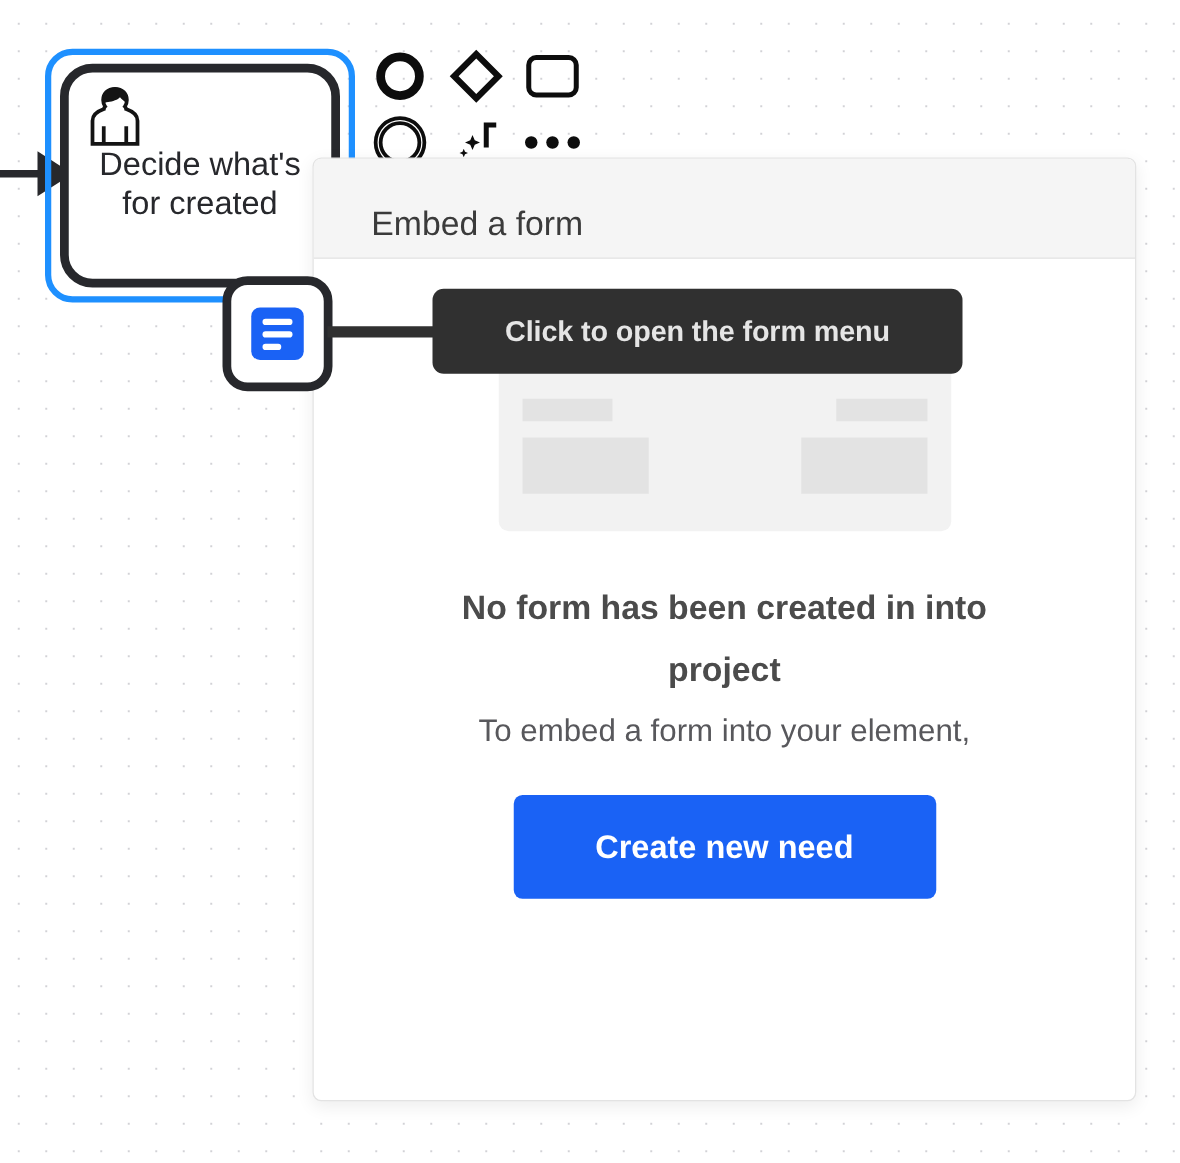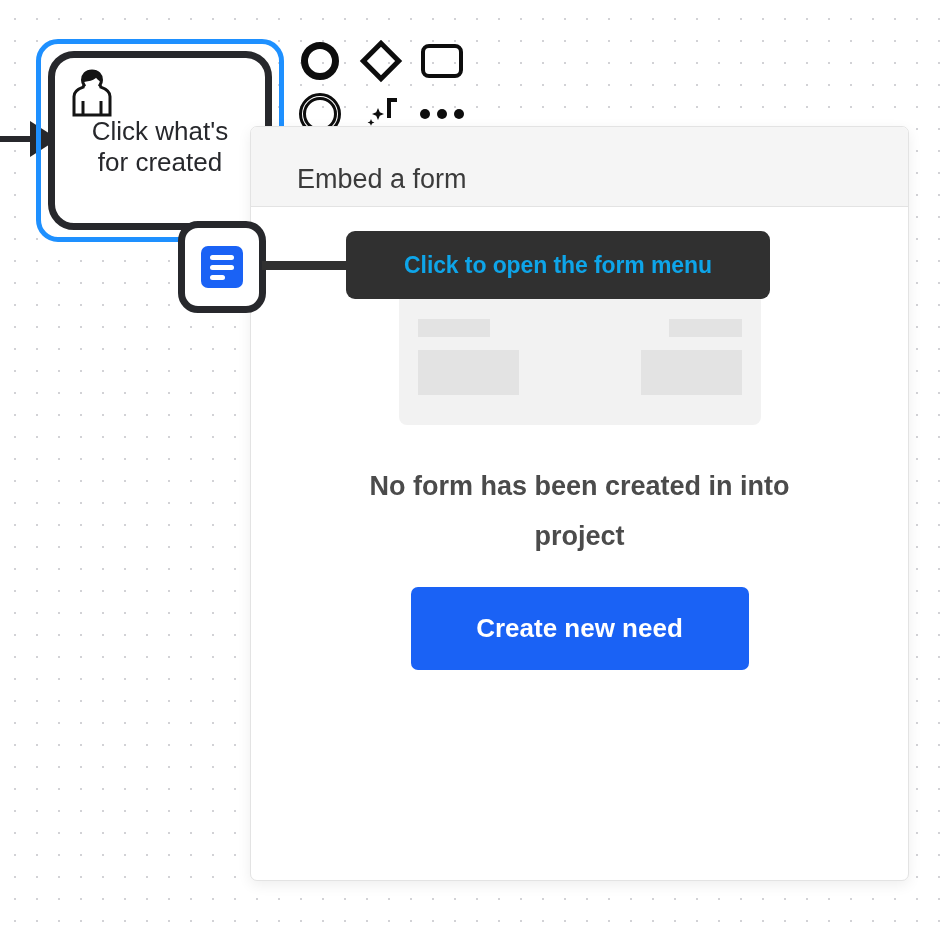--- a/index.html
+++ b/index.html
@@ -207,21 +207,21 @@
     width: 424px;
     height: 68px;
     background: #303030;
     border-radius: 9px;
     display: flex;
     align-items: center;
     justify-content: center;
     z-index: 50;
   }
   #tooltip-text {
-    color: #0ea5e9;
+    color: #e5e5e5;
     font-size: 23px;
     font-weight: bold;
     letter-spacing: -0.1px;
     font-family: "Liberation Sans", sans-serif;
   }
 
   
   #form-panel {
     position: absolute;
     left: 250px;
@@ -330,21 +330,21 @@
 
   <div id="node-selection"></div>
   <div id="node-box">
     <svg id="node-avatar" viewBox="0 0 46 50" xmlns="http://www.w3.org/2000/svg">
       <path d="M23 4c-6 0-9.5 4-9.5 9 0 2 .6 3.8 1.6 5.2-.5.5-.9 1.2-1 2-4.5 1.6-9.1 4.4-9.1 9.3V48h36V29.5c0-4.9-4.6-7.7-9.1-9.3-.1-.8-.5-1.5-1-2 1-1.4 1.6-3.2 1.6-5.2 0-5-3.5-9-9.5-9z" fill="none" stroke="#141414" stroke-width="3"></path>
       <path d="M14 12c0-6 4-9 9-9s9 3 9 9c0 1-.2 2-.5 2.8-1.4-1-3.2-2.3-4.5-4-1.5 1.8-6 3.5-9.5 3.8-2 .2-3.2.8-3.5 1.2-.1-1.2 0-2.6.5-3.8z" fill="#141414"></path>
       <line x1="14" y1="34" x2="14" y2="48" stroke="#141414" stroke-width="3"></line>
       <line x1="32" y1="34" x2="32" y2="48" stroke="#141414" stroke-width="3"></line>
     </svg>
     <div id="node-label">
-      <div>Click what's</div>
+      <div>Decide what's</div>
       <div>for created</div>
     </div>
   </div>
 
   <div id="shape-toolbar">
     <div class="shape-row">
       <div class="shape-btn">
         <div class="sh-circle"></div>
       </div>
       <div class="shape-btn">
@@ -388,20 +388,21 @@
           <div class="sk sk-label2"></div>
         </div>
         <div class="sk-row" id="sk-row-fields">
           <div class="sk sk-field"></div>
           <div class="sk sk-field2"></div>
         </div>
       </div>
 
       <div id="empty-heading">No form has been created in into project</div>
       <div id="empty-sub">
+        <div>To embed a form into your element,</div>
       </div>
 
       <button id="create-form-button">Create new need</button>
     </div>
   </div>
 
   <div id="form-icon-button">
     <div id="form-glyph">
       <span></span>
         <span></span>

